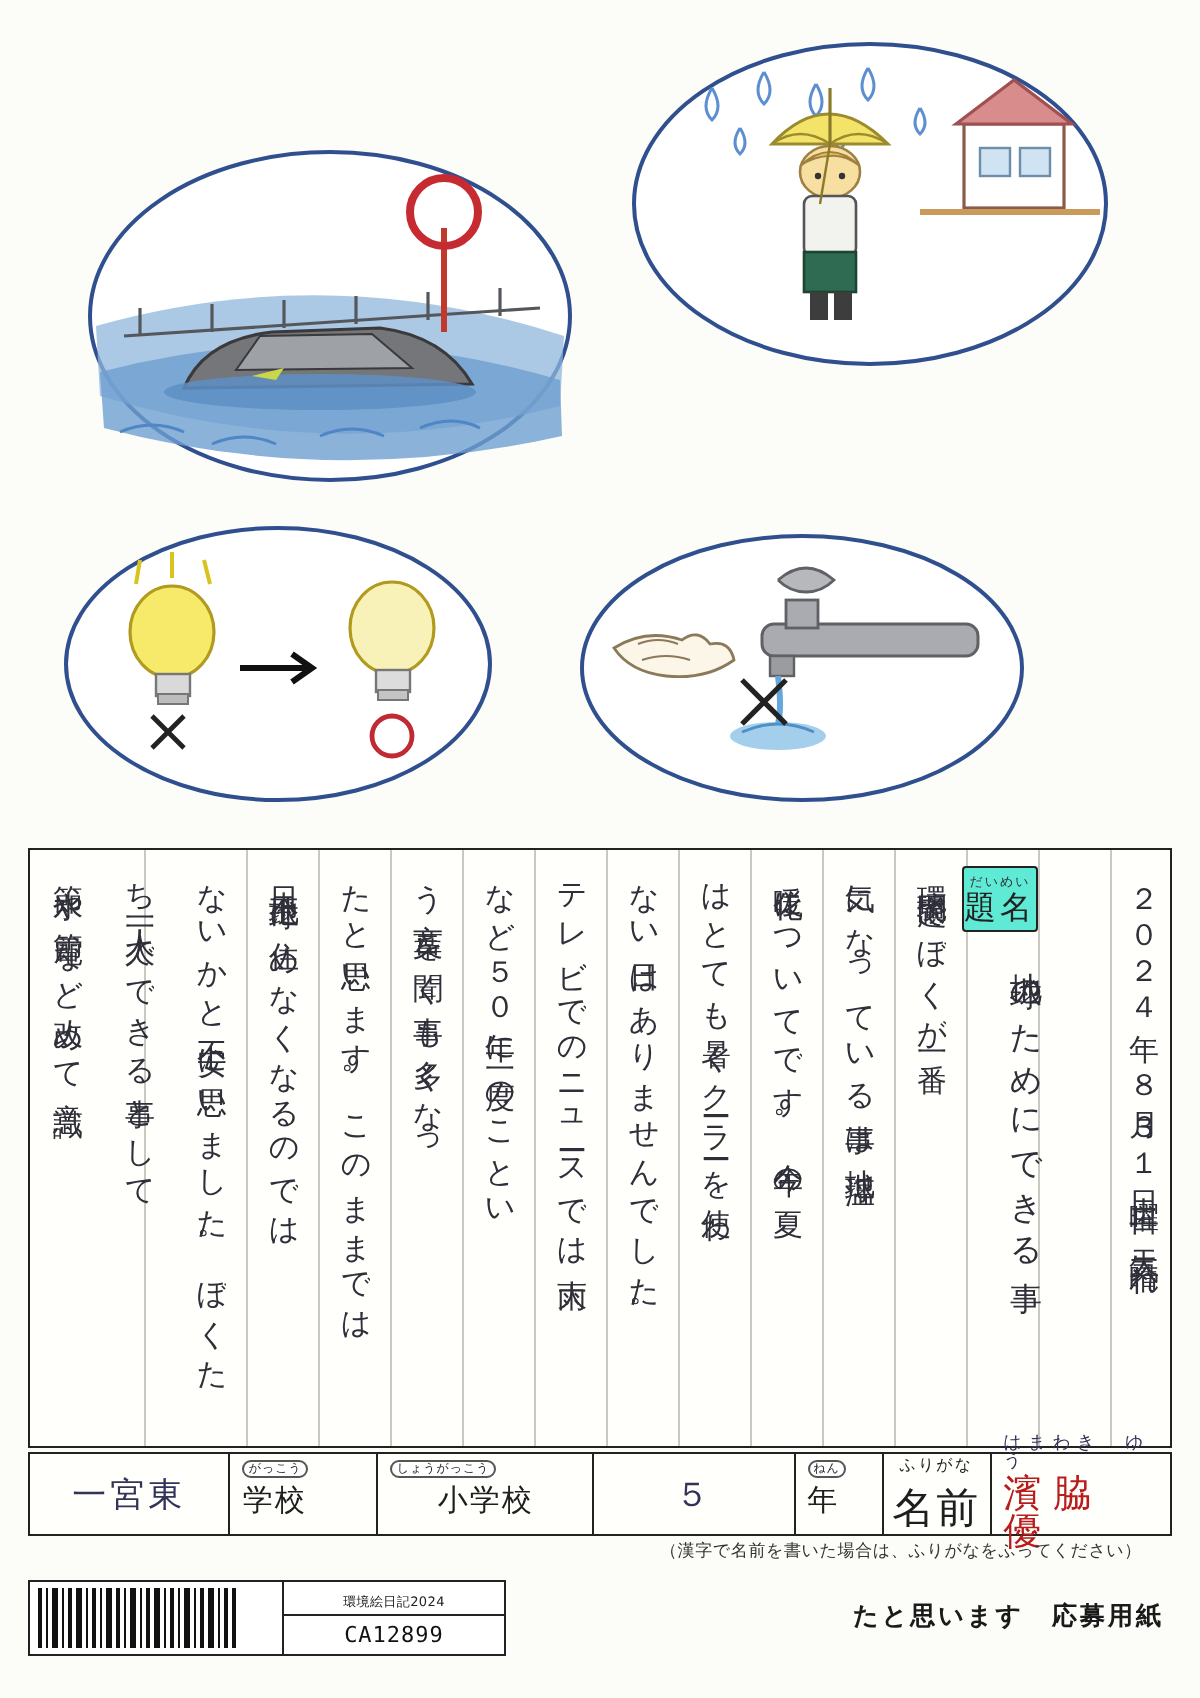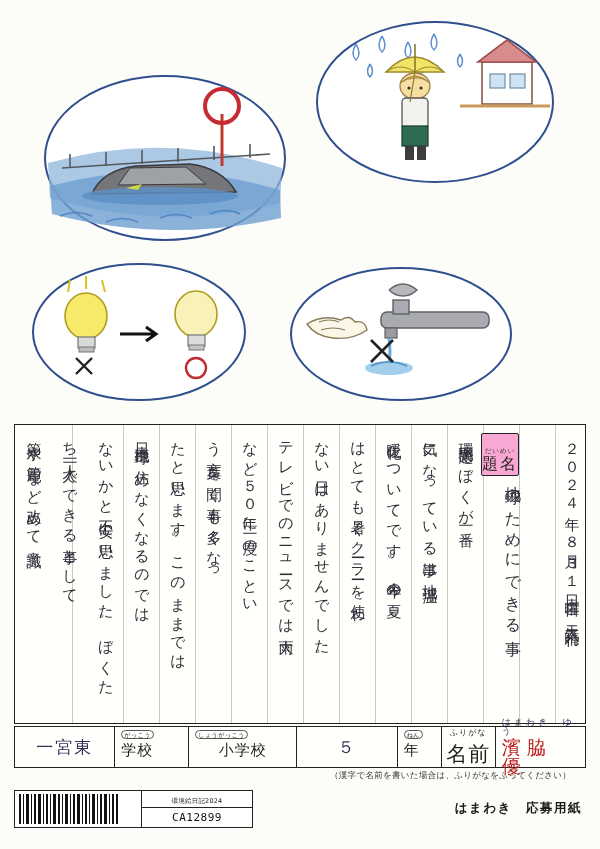--- a/index.html
+++ b/index.html
@@ -98,23 +98,23 @@
     bottom: 8px;
   }
   .title-box {
     position: absolute;
     top: 2px;
     left: 4px;
     width: 38px;
     border: 1.1px solid #222;
     border-radius: 2px;
     text-align: center;
-    padding: 14px 0 3px 0;
-    box-sizing: border-box;
-    background: #f9a8d4;
+    padding: 4px 0 3px 0;
+    box-sizing: border-box;
+    background: #5eead4;
   }
   .title-box .furigana {
     font-size: 6.5px;
     letter-spacing: 1px;
     color: #333;
     display: block;
     line-height: 1;
     margin-bottom: 1px;
   }
   .title-box .label {
@@ -484,15 +484,15 @@
         <rect x="93" y="0" width="2" height="30" fill="#111"></rect>
         <rect x="97" y="0" width="2" height="30" fill="#111"></rect>
       </svg>
     </div>
     <div class="code-cell">
       <span class="code-top">環境絵日記2024</span>
       <span class="code-num">CA12899</span>
     </div>
   </div>
 
-  <div class="footer-title">はまわき　応募用紙</div>
+  <div class="footer-title">たと思います　応募用紙</div>
 
 </div>
 
 </body></html>

